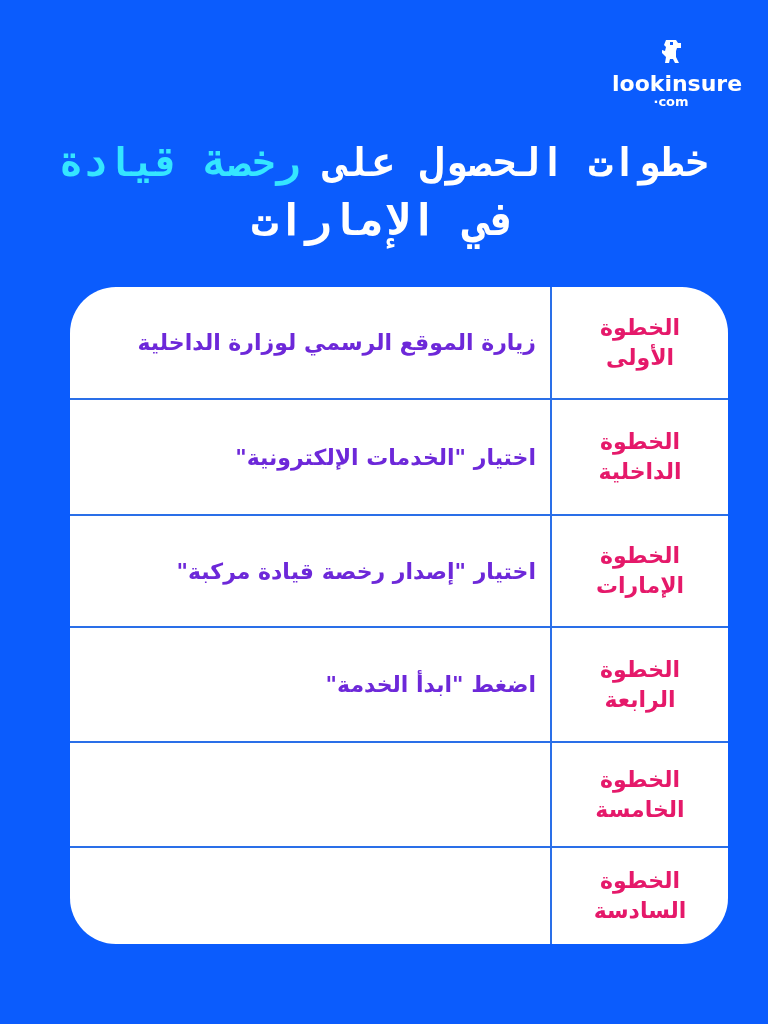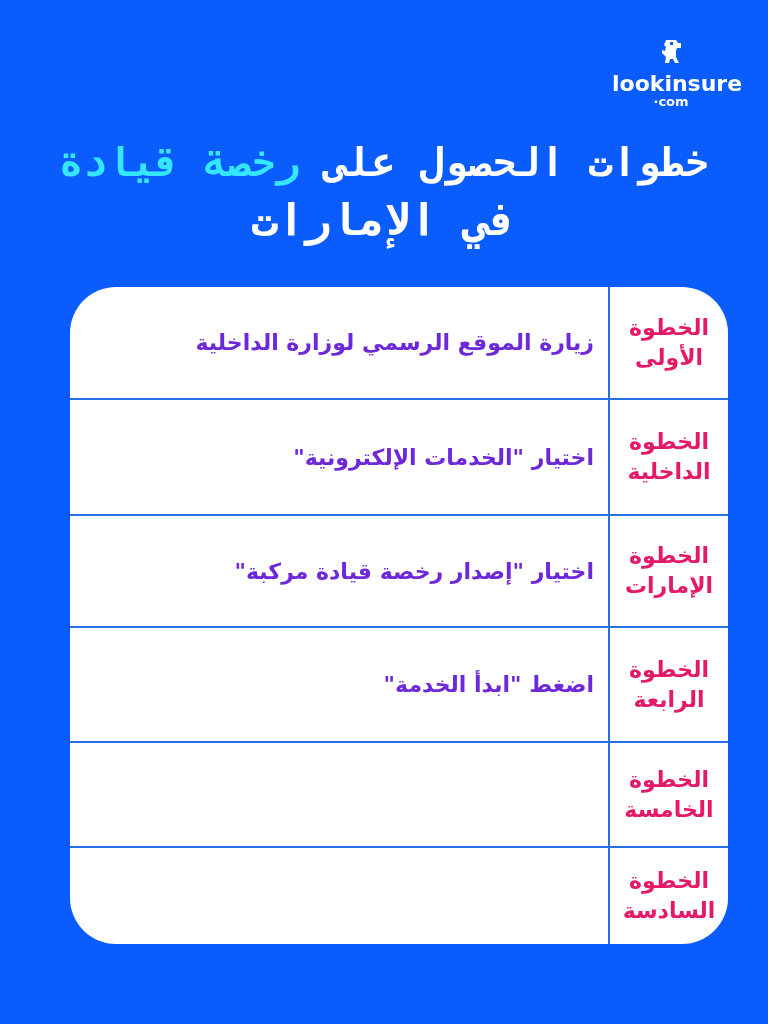--- a/index.html
+++ b/index.html
@@ -31,21 +31,21 @@
     direction:rtl;
   }
   .row {
     position:absolute; left:0; width:658px;
     display:flex; flex-direction:row; direction:rtl;
     border-bottom:2px solid #2a6fe8;
     box-sizing:border-box;
   }
   .row.last { border-bottom:none; }
   .step {
-    width:120px; box-sizing:border-box; border-left:2px solid #2a6fe8;
+    width:178px; box-sizing:border-box; border-left:2px solid #2a6fe8;
     display:flex; align-items:center; justify-content:center;
     color:#e5196a; font-weight:bold; font-size:22px; line-height:30px;
     text-align:center; flex-direction:column;
   }
   .desc {
     flex:1; display:flex; align-items:center; justify-content:flex-start;
     padding-right:14px; color:#6d28d9; font-weight:bold; font-size:22px;
   }
 </style>
 </head>

